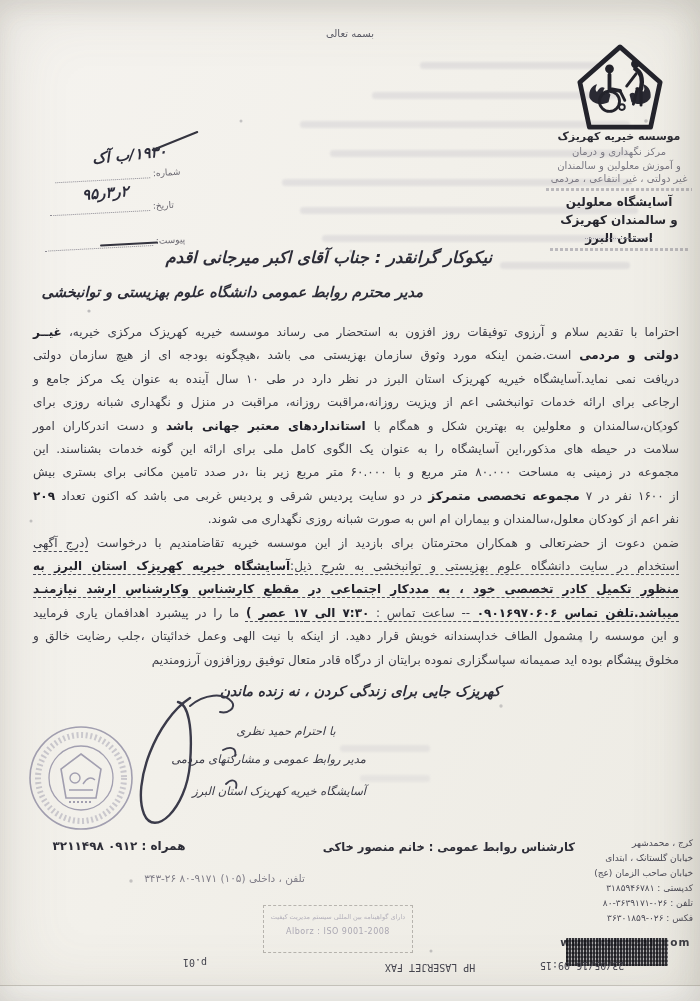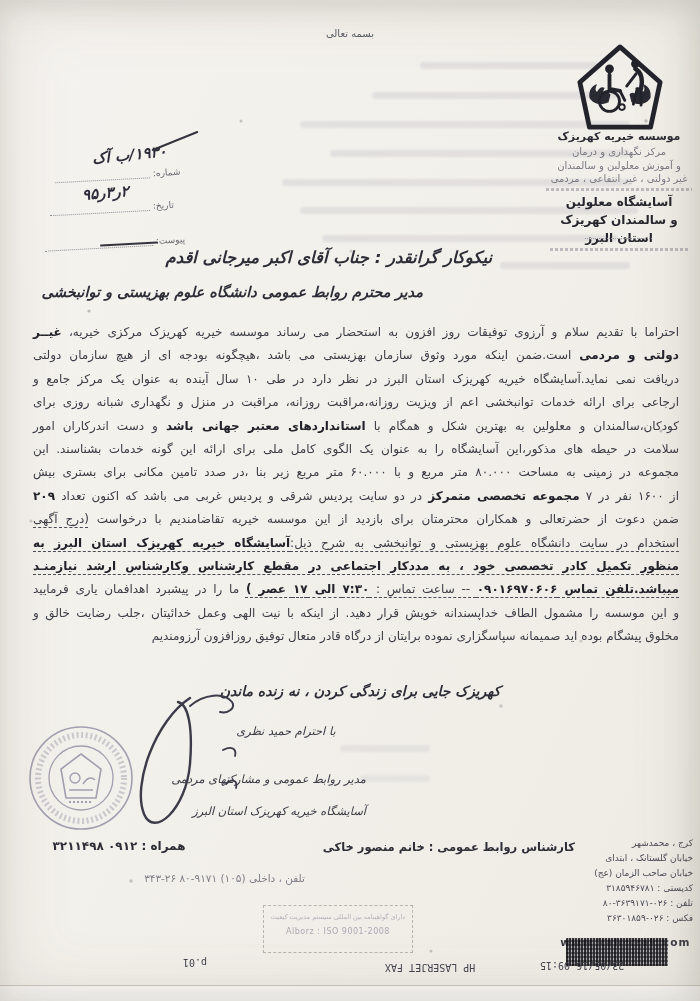--- a/index.html
+++ b/index.html
@@ -136,32 +136,33 @@
 
   <div class="abs body-block" style="left:33px;top:321px;width:646px;">
       <div class="bline"><span>احتراما با تقدیم سلام و آرزوی توفیقات روز افزون به استحضار می رساند موسسه خیریه کهریزک مرکزی خیریه، </span><span class="b">غیــر</span></div>
       <div class="bline"><span class="b">دولتی و مردمی</span><span> است.ضمن اینکه مورد وثوق سازمان بهزیستی می باشد ،هیچگونه بودجه ای از هیچ سازمان دولتی</span></div>
       <div class="bline"><span>دریافت نمی نماید.آسایشگاه خیریه کهریزک استان البرز در نظر دارد در طی ۱۰ سال آینده به عنوان یک مرکز جامع و</span></div>
       <div class="bline"><span>ارجاعی برای ارائه خدمات توانبخشی اعم از ویزیت روزانه،مراقبت روزانه، مراقبت در منزل و نگهداری شبانه روزی برای</span></div>
       <div class="bline"><span>کودکان،سالمندان و معلولین به بهترین شکل و همگام با </span><span class="b">استانداردهای معتبر جهانی باشد</span><span> و دست اندرکاران امور</span></div>
       <div class="bline"><span>سلامت در حیطه های مذکور،این آسایشگاه را به عنوان یک الگوی کامل ملی برای ارائه این گونه خدمات بشناسند. این</span></div>
       <div class="bline"><span>مجموعه در زمینی به مساحت ۸۰.۰۰۰ متر مربع و با ۶۰.۰۰۰ متر مربع زیر بنا ،در صدد تامین مکانی برای بستری بیش</span></div>
       <div class="bline"><span>از ۱۶۰۰ نفر در ۷ </span><span class="b">مجموعه تخصصی متمرکز</span><span> در دو سایت پردیس شرقی و پردیس غربی می باشد که اکنون تعداد </span><span class="b">۲۰۹</span></div>
+      <div class="bline end"><span>نفر اعم از کودکان معلول،سالمندان و بیماران ام اس به صورت شبانه روزی نگهداری می شوند.</span></div>
       <div class="bline"><span>ضمن دعوت از حضرتعالی و همکاران محترمتان برای بازدید از این موسسه خیریه تقاضامندیم با درخواست </span><span class="u">(درج آگهی</span></div>
       <div class="bline"><span class="u">استخدام در سایت دانشگاه علوم بهزیستی و توانبخشی به شرح ذیل:</span><span class="b u">آسایشگاه خیریه کهریزک استان البرز به</span></div>
       <div class="bline"><span class="b u">منظور تکمیل کادر تخصصی خود ، به مددکار اجتماعی در مقطع کارشناس وکارشناس ارشد نیازمنـد</span></div>
       <div class="bline"><span class="b u">میباشد.تلفن تماس ۰۹۰۱۶۹۷۰۶۰۶</span><span class="u"> -- ساعت تماس : </span><span class="b u">۷:۳۰ الی ۱۷ عصر )</span><span> ما را در پیشبرد اهدافمان یاری فرمایید</span></div>
       <div class="bline"><span>و این موسسه را مشمول الطاف خداپسندانه خویش قرار دهید. از اینکه با نیت الهی وعمل خدائیتان ،جلب رضایت خالق و</span></div>
       <div class="bline end"><span>مخلوق پیشگام بوده اید صمیمانه سپاسگزاری نموده برایتان از درگاه قادر متعال توفیق روزافزون آرزومندیم</span></div>
     </div>
 
   <div class="abs callig center" style="left:190px;top:683px;width:340px;font-size:14px;">کهریزک جایی برای زندگی کردن ، نه زنده ماندن</div>
 
   <div class="abs" style="left:206px;top:724px;width:160px;text-align:center;">
-    <div class="sig-line" style="margin-bottom:34px;">با احترام حمید نظری</div>
+    <div class="sig-line" style="margin-bottom:14px;">با احترام حمید نظری</div>
     <div class="sig-line" style="margin-bottom:18px;">مدیر روابط عمومی و مشارکتهای مردمی</div>
     <div class="sig-line">آسایشگاه خیریه کهریزک استان البرز</div>
   </div>
 
   <svg class="abs" style="left:128px;top:692px;" width="115" height="150" viewBox="0 0 115 150">
     <path d="M62,6 C28,28 4,92 16,122 C26,146 58,118 62,72 C65,34 60,12 50,10" fill="none" stroke="#3b3b4a" stroke-width="2.4" stroke-linecap="round"></path>
     <path d="M62,14 C76,2 96,0 104,10 C108,16 100,22 92,20" fill="none" stroke="#3b3b4a" stroke-width="2" stroke-linecap="round"></path>
     <path d="M95,58 c8,-4 14,-2 12,6 M98,92 c6,-6 12,-4 10,4" fill="none" stroke="#3b3b4a" stroke-width="1.8" stroke-linecap="round"></path>
   </svg>
 

